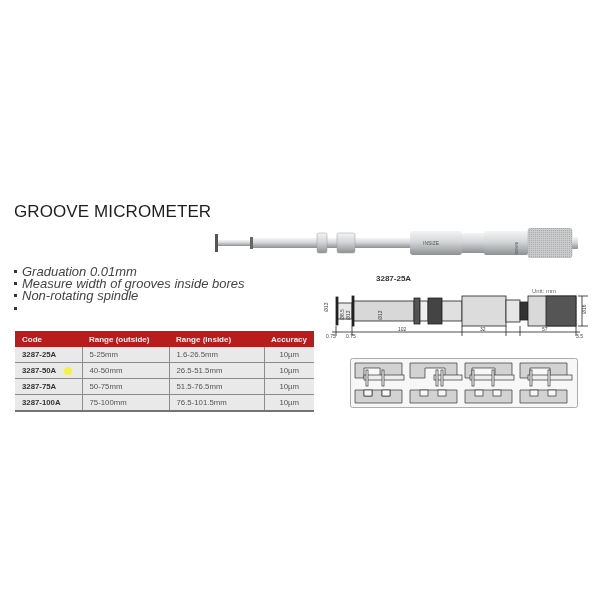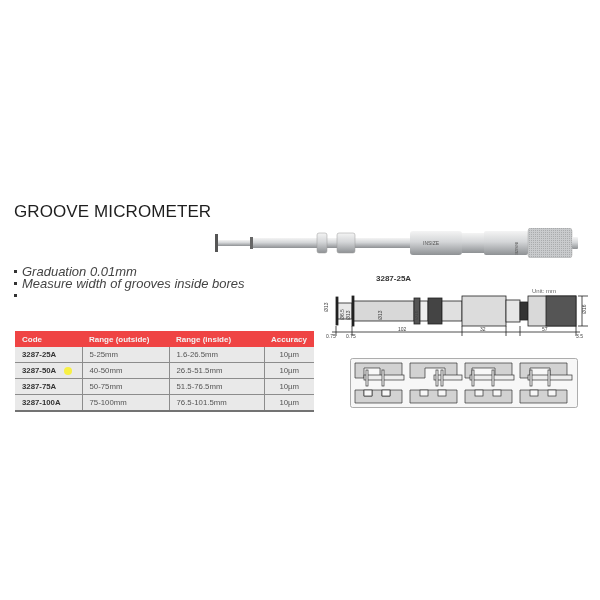--- a/index.html
+++ b/index.html
@@ -7,21 +7,21 @@
            font-family: "Liberation Sans", sans-serif; color: #222; }
     .title { position: absolute; left: 14px; top: 202px; font-size: 17px; font-weight: normal;
              color: #1e1e1e; letter-spacing: 0.1px; }
     .features { position: absolute; left: 14px; top: 266px; margin: 0; padding: 0; list-style: none; }
     .features li { font-size: 13px; color: #444; line-height: 12.2px; white-space: nowrap; font-style: italic; }
     .features li .bullet { display: inline-block; width: 3px; height: 3px; background: #333;
                            margin-right: 5px; vertical-align: middle; position: relative; top: -1px; }
 
     table.spec { position: absolute; left: 15px; top: 331px; width: 299px; border-collapse: collapse;
                  font-size: 7.8px; }
-    table.spec th { background: #ef4444; color: #f2f2f2; font-weight: bold; height: 16px; text-align: left;
+    table.spec th { background: #b91c1c; color: #f2f2f2; font-weight: bold; height: 16px; text-align: left;
                     padding: 0 0 0 7px; font-size: 8px; }
     table.spec th.center, table.spec td.center { text-align: center; padding: 0; }
     table.spec td { background: #e9e9e9; color: #555; height: 15px; padding: 0 0 0 7px;
                     border-bottom: 1px solid #8c8c8c; border-right: 1px solid #8c8c8c; }
     table.spec td:last-child { border-right: none; }
     table.spec td.code { font-weight: bold; color: #333; }
     table.spec tr:last-child td { border-bottom: 2px solid #737373; }
     .dot { display: inline-block; width: 8px; height: 8px; border-radius: 50%; background: #f7f044;
            margin-left: 8px; vertical-align: middle; }
 
@@ -32,20 +32,21 @@
     .grooves { position: absolute; left: 350px; top: 358px; width: 228px; height: 50px; }
   </style>
 </head>
 <body>
 
 <div class="title">GROOVE MICROMETER</div>
 
 <ul class="features">
   <li><span class="bullet"></span><span>Graduation 0.01mm</span></li>
   <li><span class="bullet"></span><span>Measure width of grooves inside bores</span></li>
+  <li><span class="bullet"></span><span>Non-rotating spindle</span></li>
   <li><span class="bullet"></span></li>
 </ul>
 
 <table class="spec">
   <thead>
     <tr>
       <th style="width:60px">Code</th>
       <th style="width:80px">Range (outside)</th>
       <th style="width:88px">Range (inside)</th>
       <th class="center">Accuracy</th>

